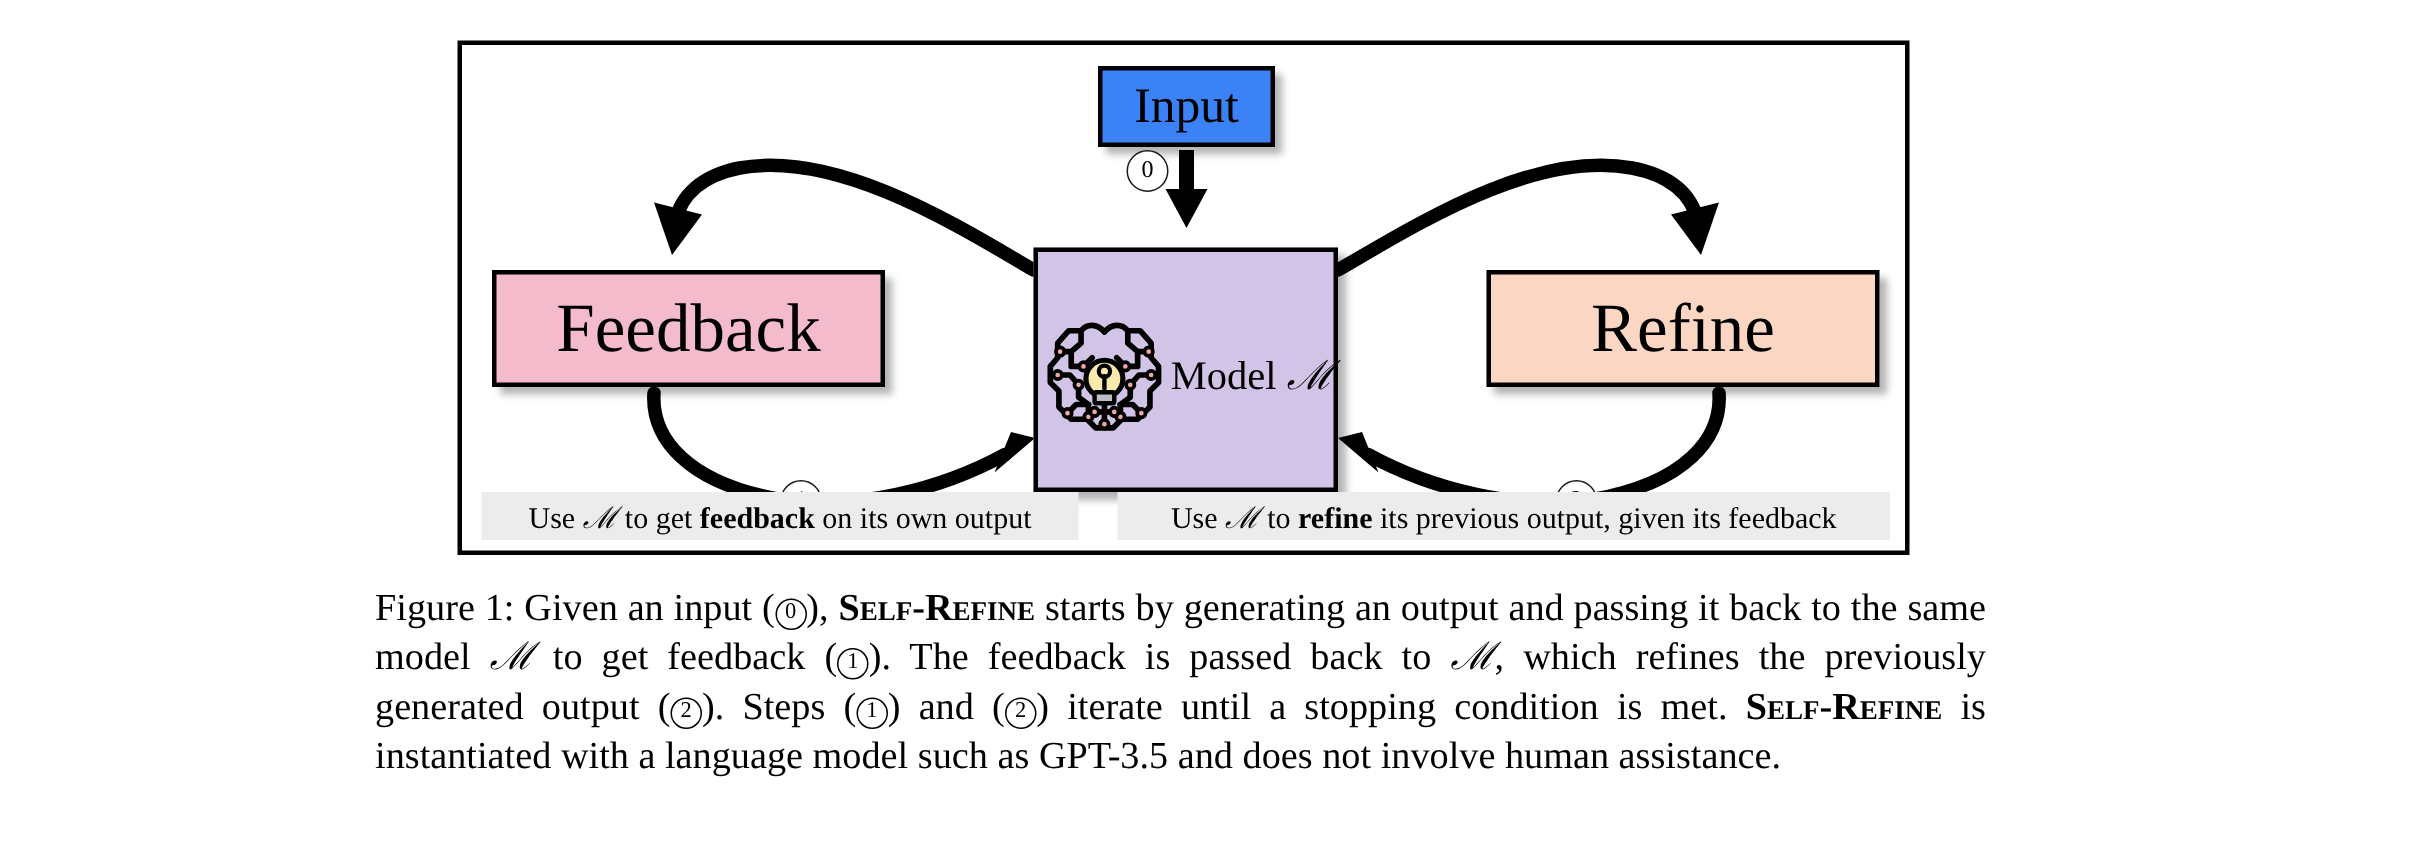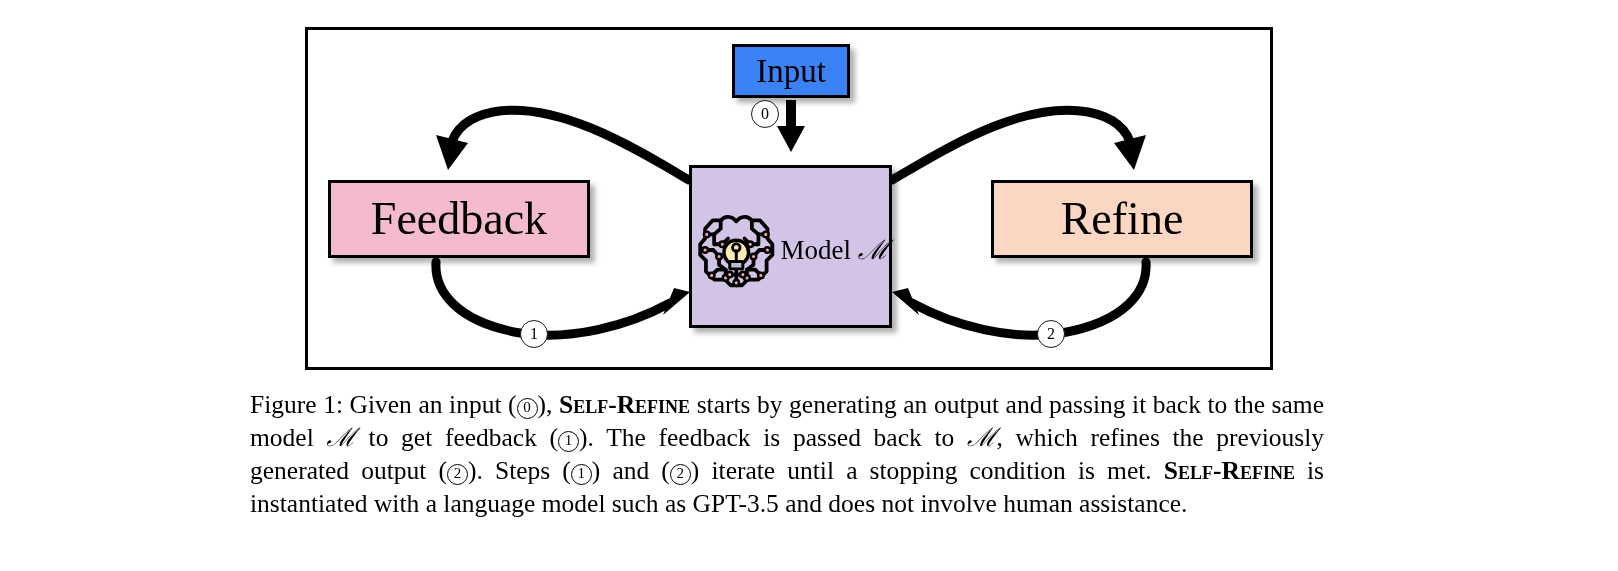--- a/index.html
+++ b/index.html
@@ -305,18 +305,24 @@
     <div class="step-circle step-0">
       <span>0</span>
     </div>
     <div class="step-circle step-1">
       <span>1</span>
     </div>
     <div class="step-circle step-2">
       <span>2</span>
     </div>
 
+    <div class="legend-box legend-left">
+      <span><span>Use </span><span class="mathcal">ℳ</span><span> to get </span><b>feedback</b><span> on its own output</span></span>
+    </div>
+    <div class="legend-box legend-right">
+      <span><span>Use </span><span class="mathcal">ℳ</span><span> to </span><b>refine</b><span> its previous output, given its feedback</span></span>
+    </div>
 
   </div>
 
   <div class="caption"><span>Figure 1: </span><span>Given an input (</span><span class="circnum">0</span><span>), </span><span class="sc">Self-Refine</span><span> starts by generating an output and passing it back to the same model </span><span class="mathcal">ℳ</span><span> to get feedback (</span><span class="circnum">1</span><span>). The feedback is passed back to </span><span class="mathcal">ℳ</span><span>, which refines the previously generated output (</span><span class="circnum">2</span><span>). Steps (</span><span class="circnum">1</span><span>) and (</span><span class="circnum">2</span><span>) iterate until a stopping condition is met. </span><span class="sc">Self-Refine</span><span> is instantiated with a language model such as GPT-3.5 and does not involve human assistance.</span></div>
 
 </div>
 
 </body></html>

